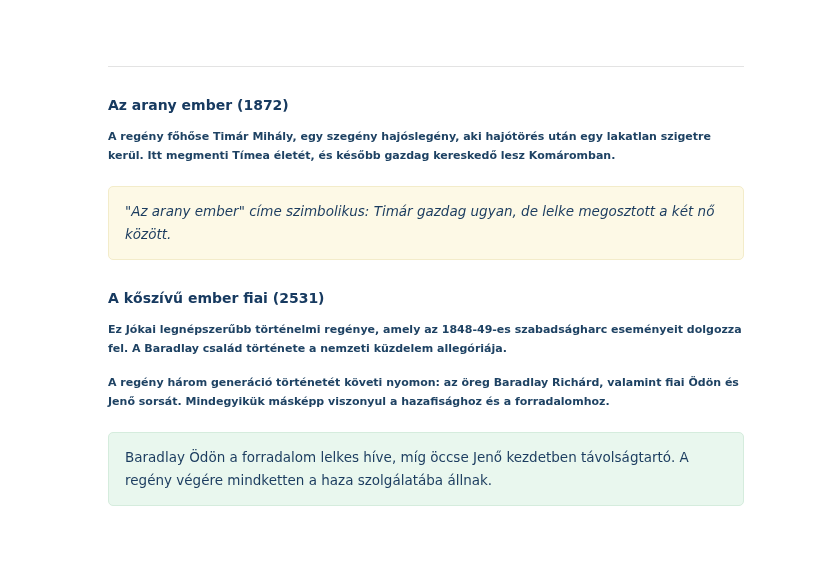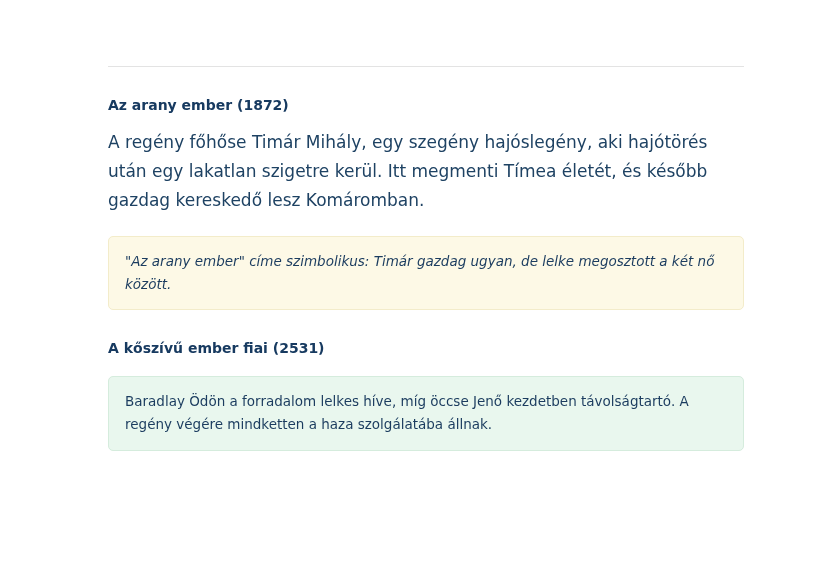--- a/index.html
+++ b/index.html
@@ -27,24 +27,25 @@
     border-top: 1px solid #e3e3e3;
     margin: 14px 0 0 0;
   }
   .section-heading {
     font-size: 14px;
     font-weight: bold;
     color: #173a60;
     margin-top: 30px;
   }
   .para {
-    font-size: 17px;
+    font-size: 11px;
     line-height: 1.72;
     margin-top: 15px;
     color: #1e4263;
+    font-weight: bold;
   }
   .callout {
     margin-top: 20px;
     border-radius: 5px;
     padding: 13px 16px;
     font-size: 13.5px;
     line-height: 1.72;
   }
   .callout.yellow {
     background: #fdf9e6;
@@ -71,20 +72,22 @@
 
 
     <div class="callout yellow">
       <span>"Az arany ember" címe szimbolikus: Timár gazdag ugyan, de lelke megosztott a két nő között.</span>
     </div>
   </section>
 
   <section>
     <h2 class="section-heading">A kőszívű ember fiai (2531)</h2>
 
+    <p class="para">Ez Jókai legnépszerűbb történelmi regénye, amely az 1848-49-es szabadságharc eseményeit dolgozza fel. A Baradlay család története a nemzeti küzdelem allegóriája.</p>
 
+    <p class="para">A regény három generáció történetét követi nyomon: az öreg Baradlay Richárd, valamint fiai Ödön és Jenő sorsát. Mindegyikük másképp viszonyul a hazafisághoz és a forradalomhoz.</p>
 
     <div class="callout green">
       <span>Baradlay Ödön a forradalom lelkes híve, míg öccse Jenő kezdetben távolságtartó. A regény végére mindketten a haza szolgálatába állnak.</span>
     </div>
   </section>
 
 </div>
 
 </body></html>

